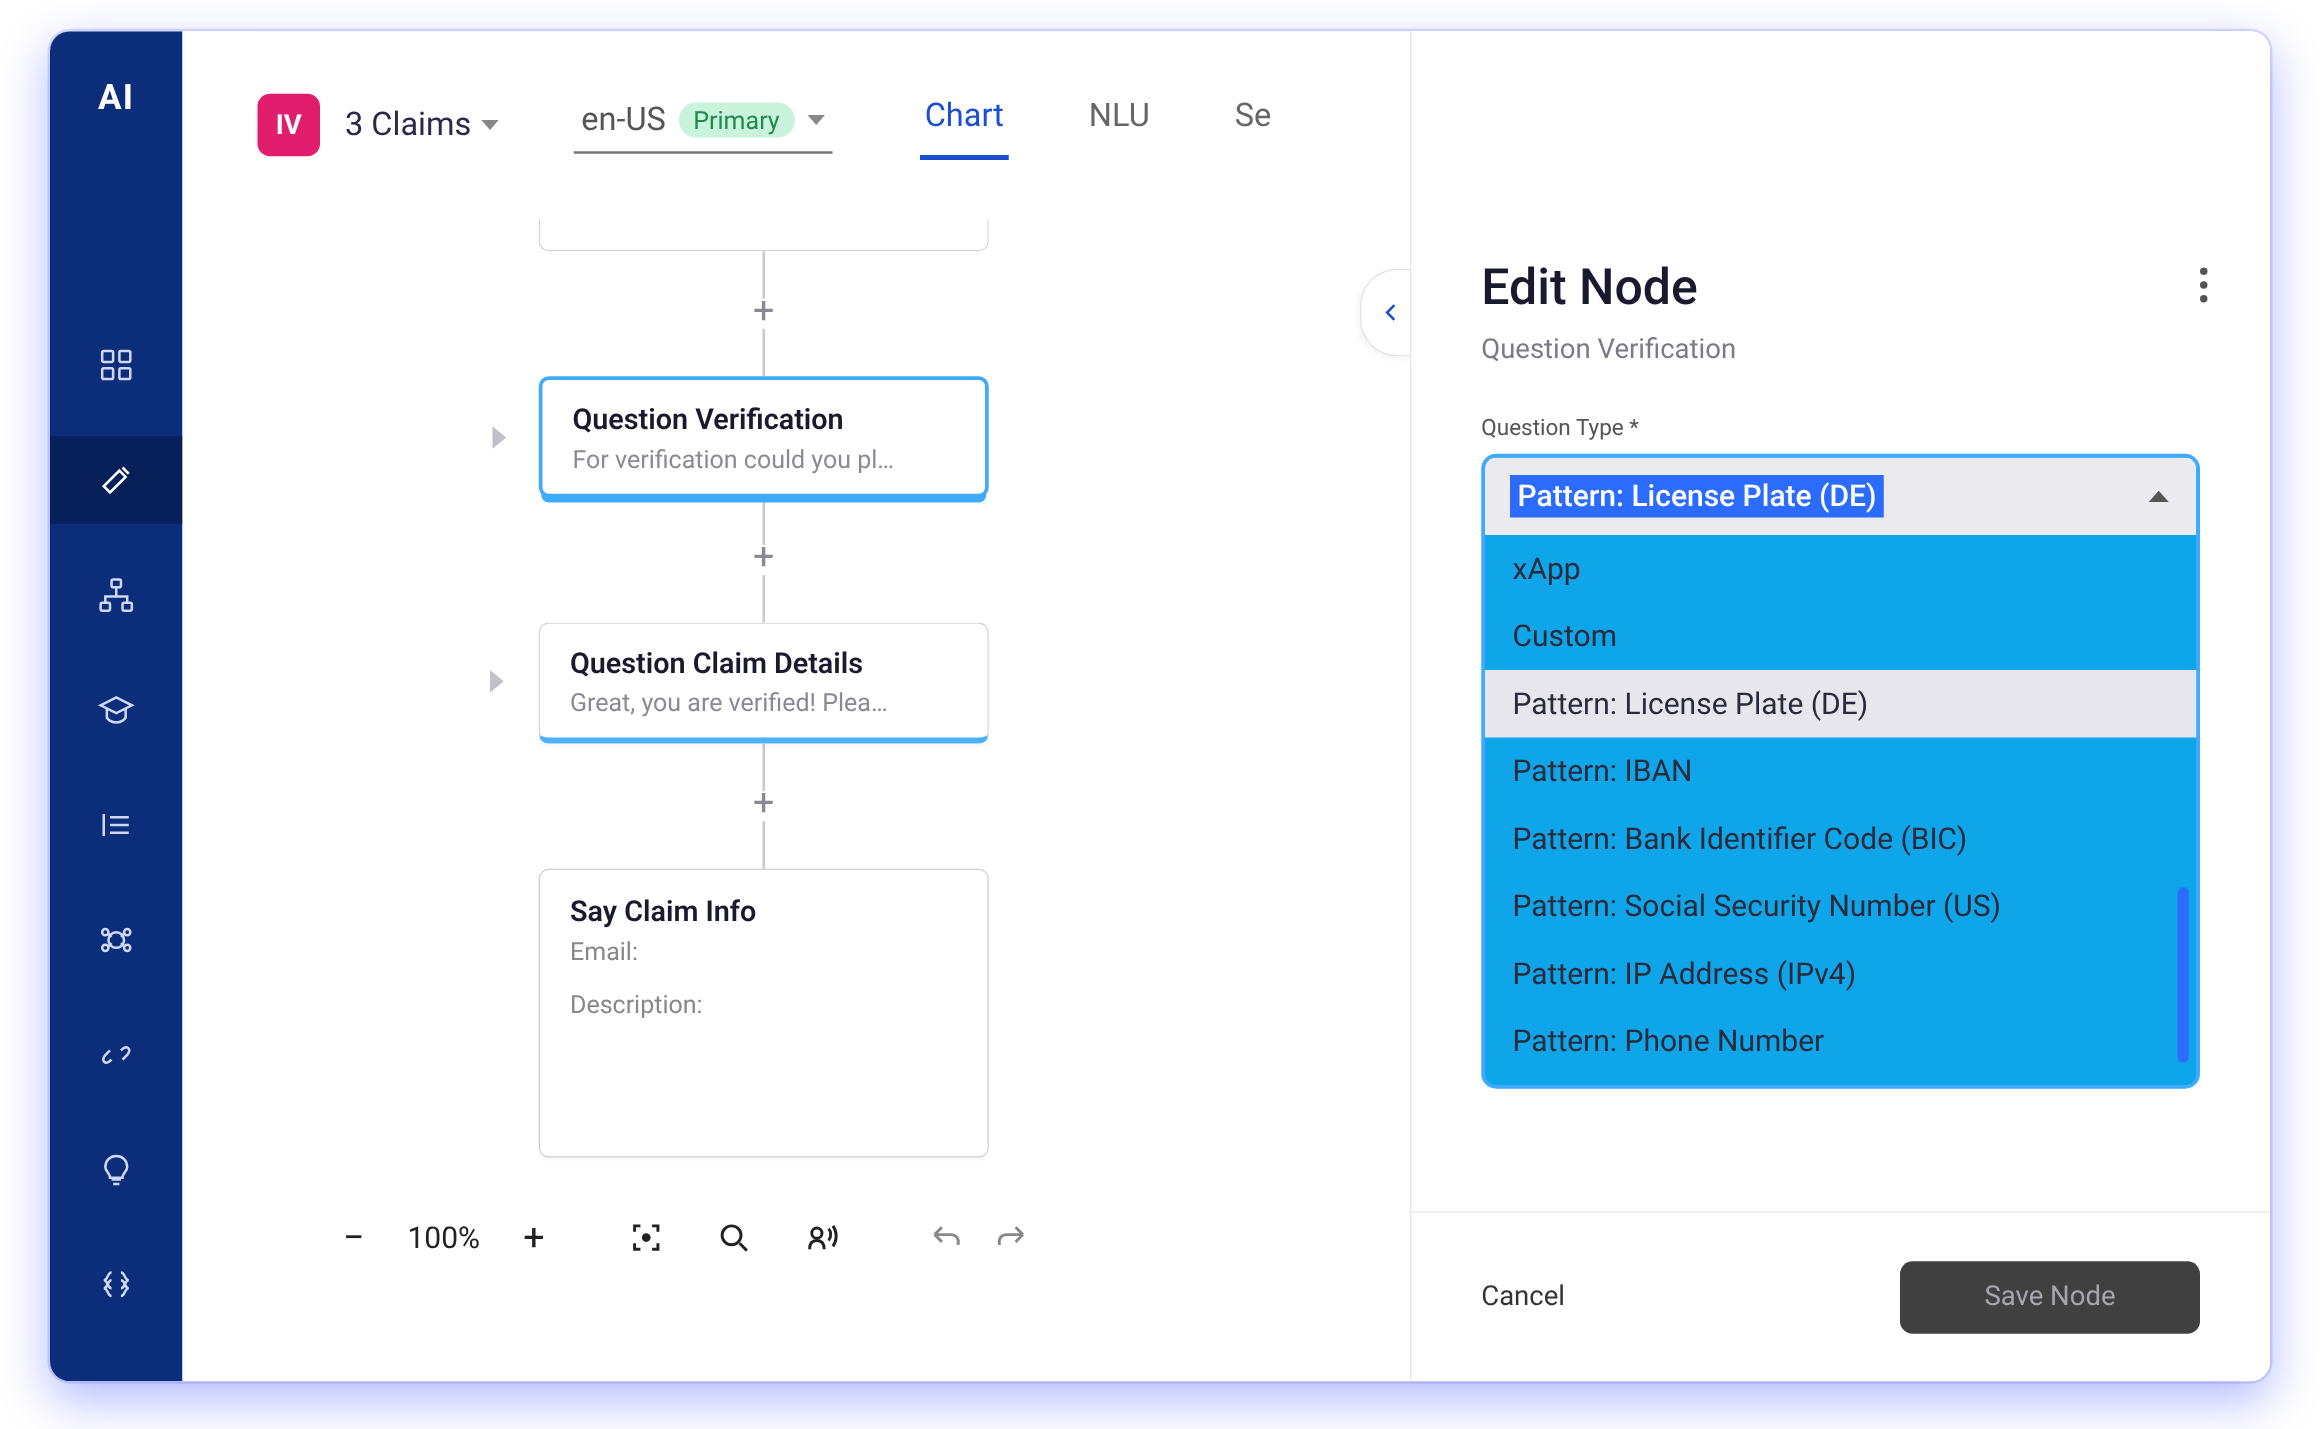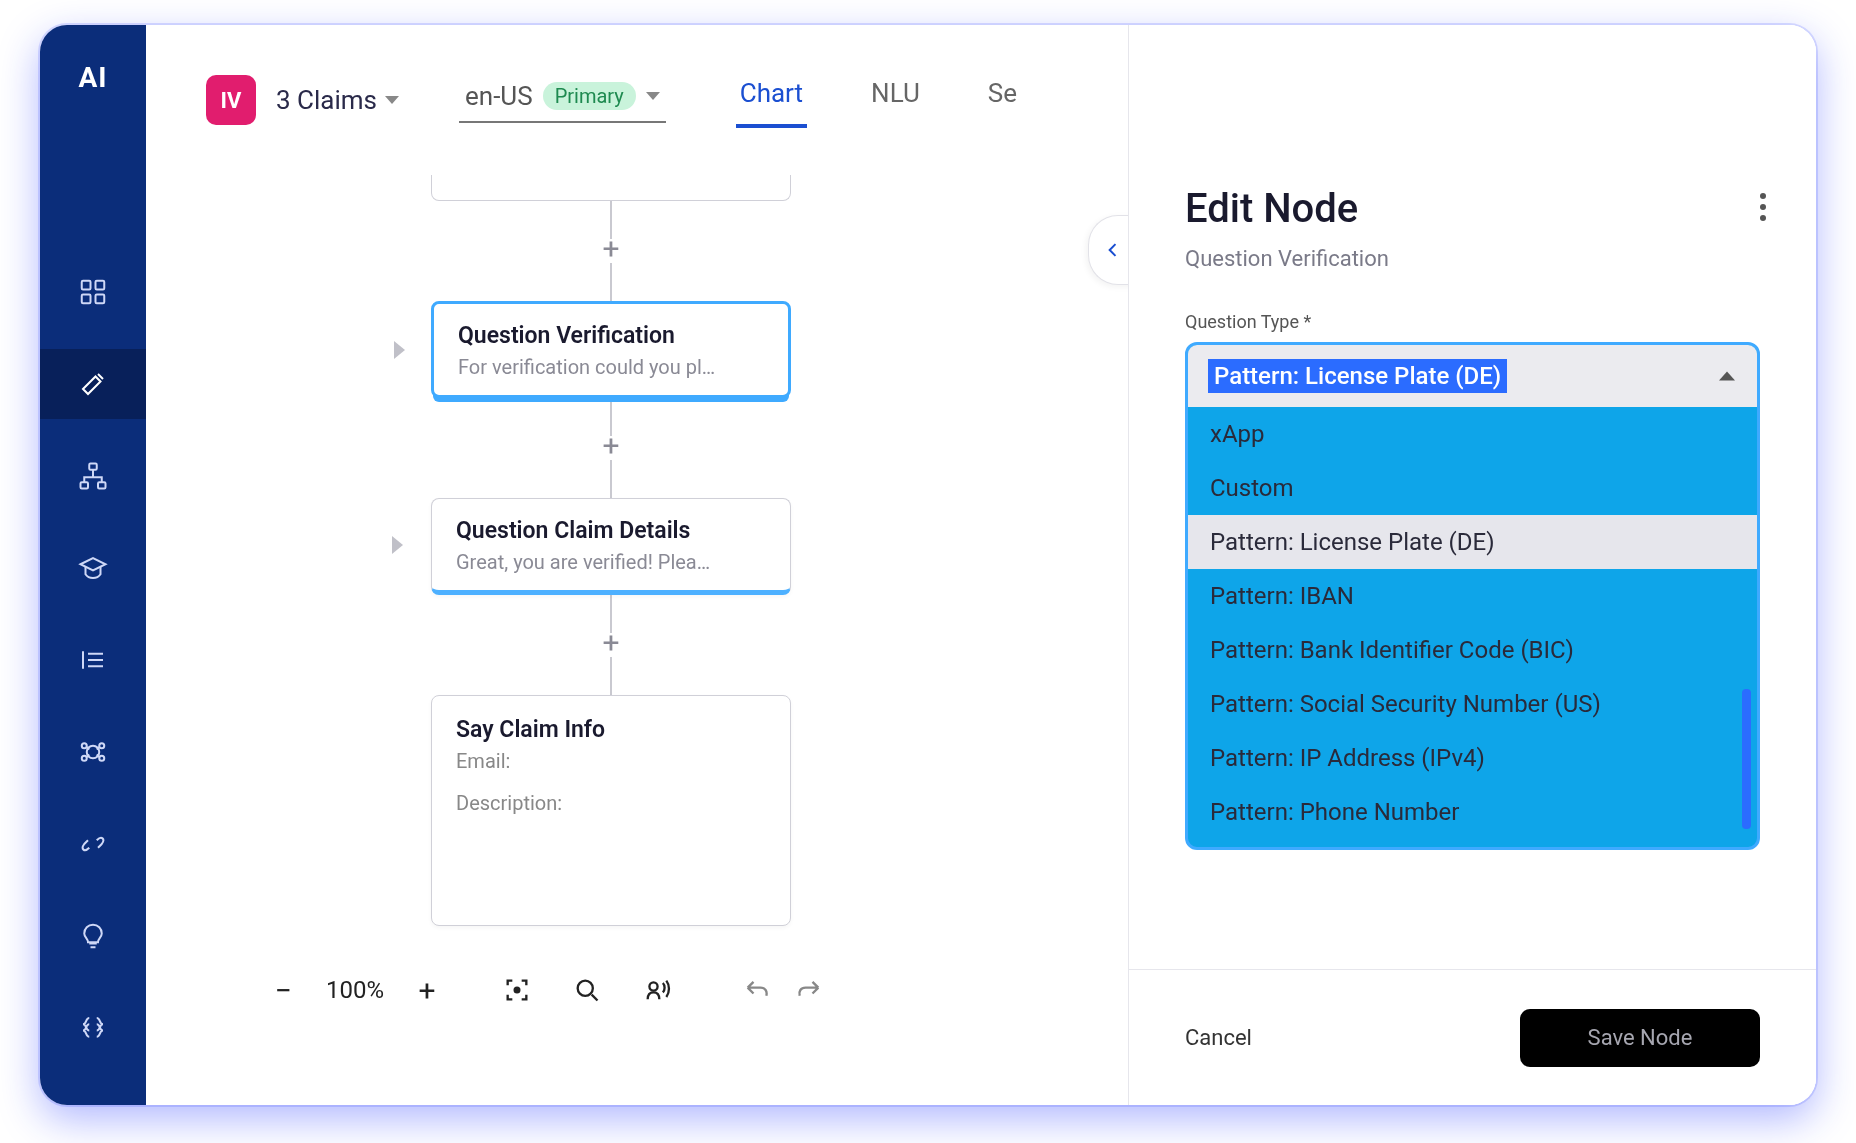--- a/index.html
+++ b/index.html
@@ -7,21 +7,21 @@
     background: #fff;
     width: 1856px;
     height: 1143px;
     overflow: hidden;
     position: relative;
   }
   .drop-shadow-wrap {
     position: absolute;
     left: 40px; top: 25px;
     width: 1776px; height: 1080px;
-    border-radius: 27px;
+    border-radius: 16px;
     background: #fff;
     box-shadow: 0 14px 40px rgba(30,50,255,0.35), 0 0 0 2px rgba(30,50,255,0.15);
     overflow: hidden;
   }
   
   .sidebar {
     position: absolute;
     left: 0; top: 0; bottom: 0;
     width: 106px;
     background: #0b2d7a;
@@ -203,21 +203,21 @@
     box-shadow: -2px 2px 6px rgba(0,0,0,0.05);
     cursor:pointer;
   }
   
   .panel {
     position: absolute;
     right: 0; top: 0; bottom: 0;
     width: 688px;
     border-left: 1px solid #e6e6ec;
     background: #fff;
-    display:flex; flex-direction:column;
+    display:flex; flex-direction:column;gap:21px;
   }
   .panel-top { height: 120px; }
   .panel-body { flex:1; padding: 40px 56px 0 56px; position:relative; }
   .panel-title { font-size: 40px; font-weight: 500; color: #1a1a2e; }
   .panel-subtitle { font-size: 22px; color: #7a7a88; margin-top: 14px; }
   .panel-kebab {
     position:absolute; right: 50px; top: 48px;
     display:flex; flex-direction:column; gap:5px; cursor:pointer;
   }
   .panel-kebab span{ width:6px;height:6px;border-radius:50%;background:#555;}
@@ -266,21 +266,21 @@
     position:absolute; right:6px; bottom:18px; width:9px; height:140px; background:#2b6cff; border-radius:4px;
   }
   .panel-footer {
     height: 136px;
     border-top: 1px solid #e6e6ec;
     display:flex; align-items:center; justify-content:space-between;
     padding: 0 56px;
   }
   .cancel-btn { font-size:22px; color:#333; cursor:pointer; }
   .save-btn {
-    background:#000000; color:#a6a6b0;
+    background:#404040; color:#a6a6b0;
     border-radius:10px;
     width:240px; height:58px;
     display:flex;align-items:center;justify-content:center;
     font-size:22px;
   }
 </style>
 </head>
 <body>
 
 <div class="drop-shadow-wrap">

